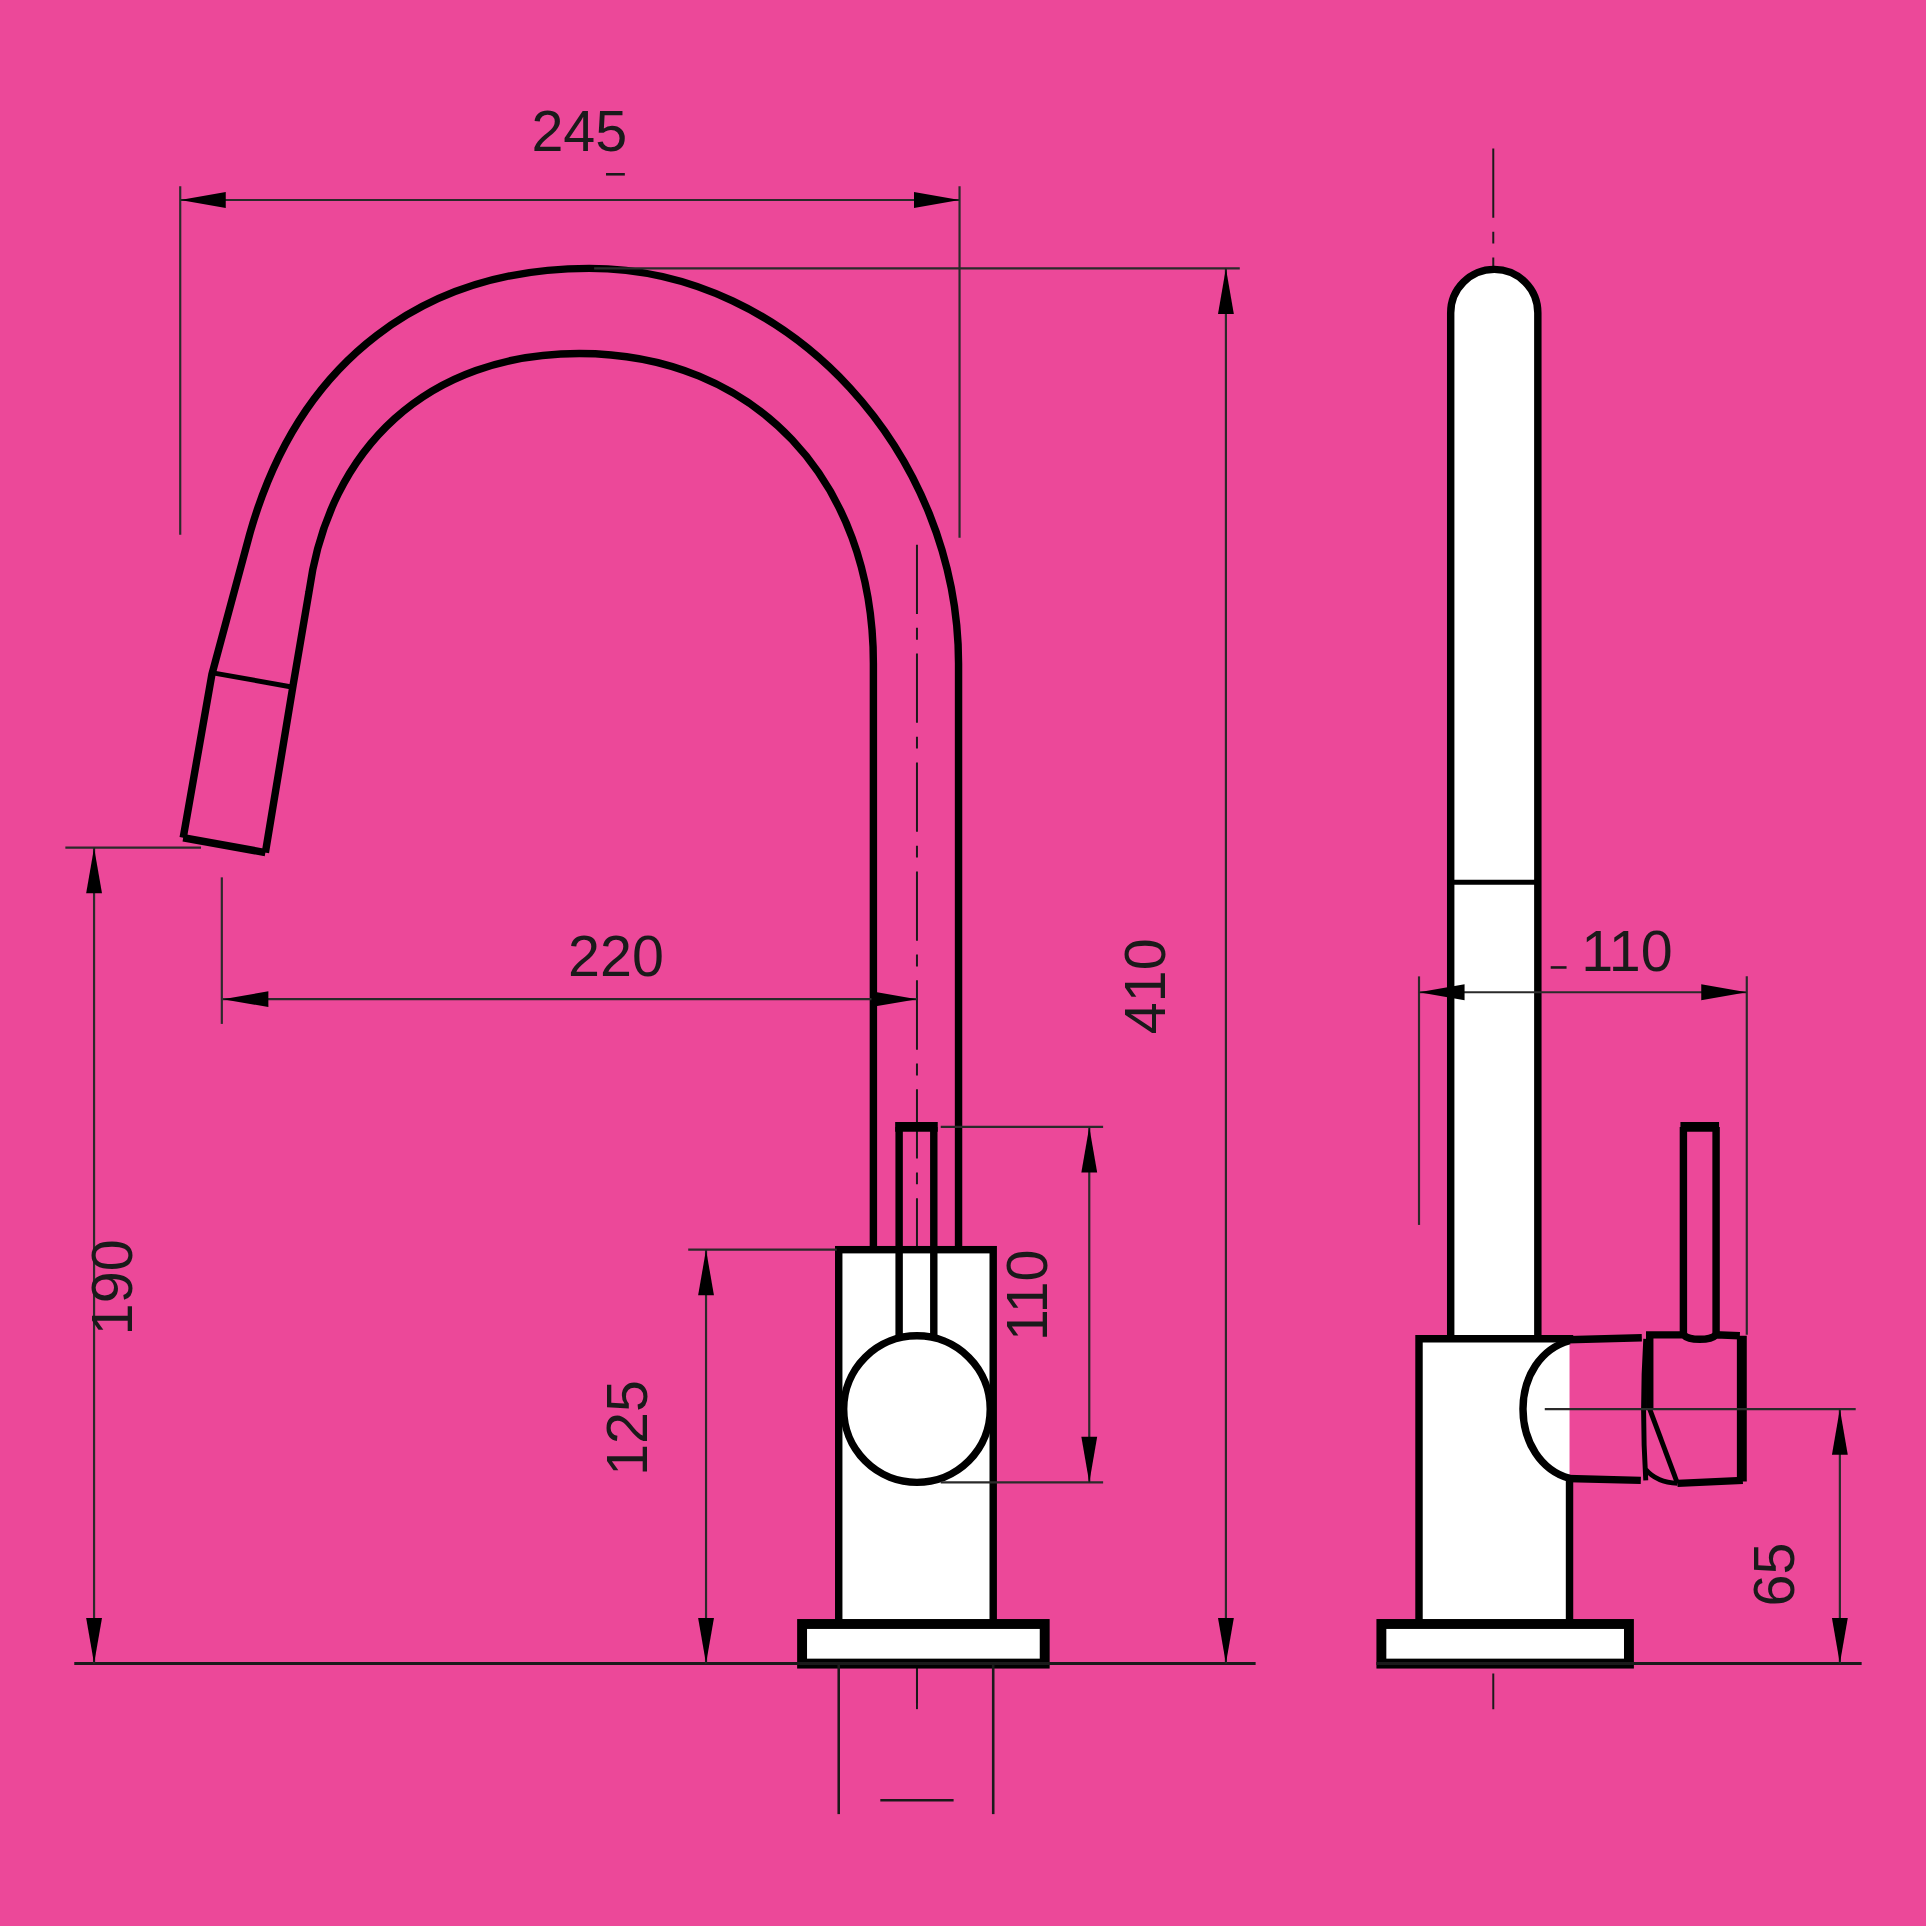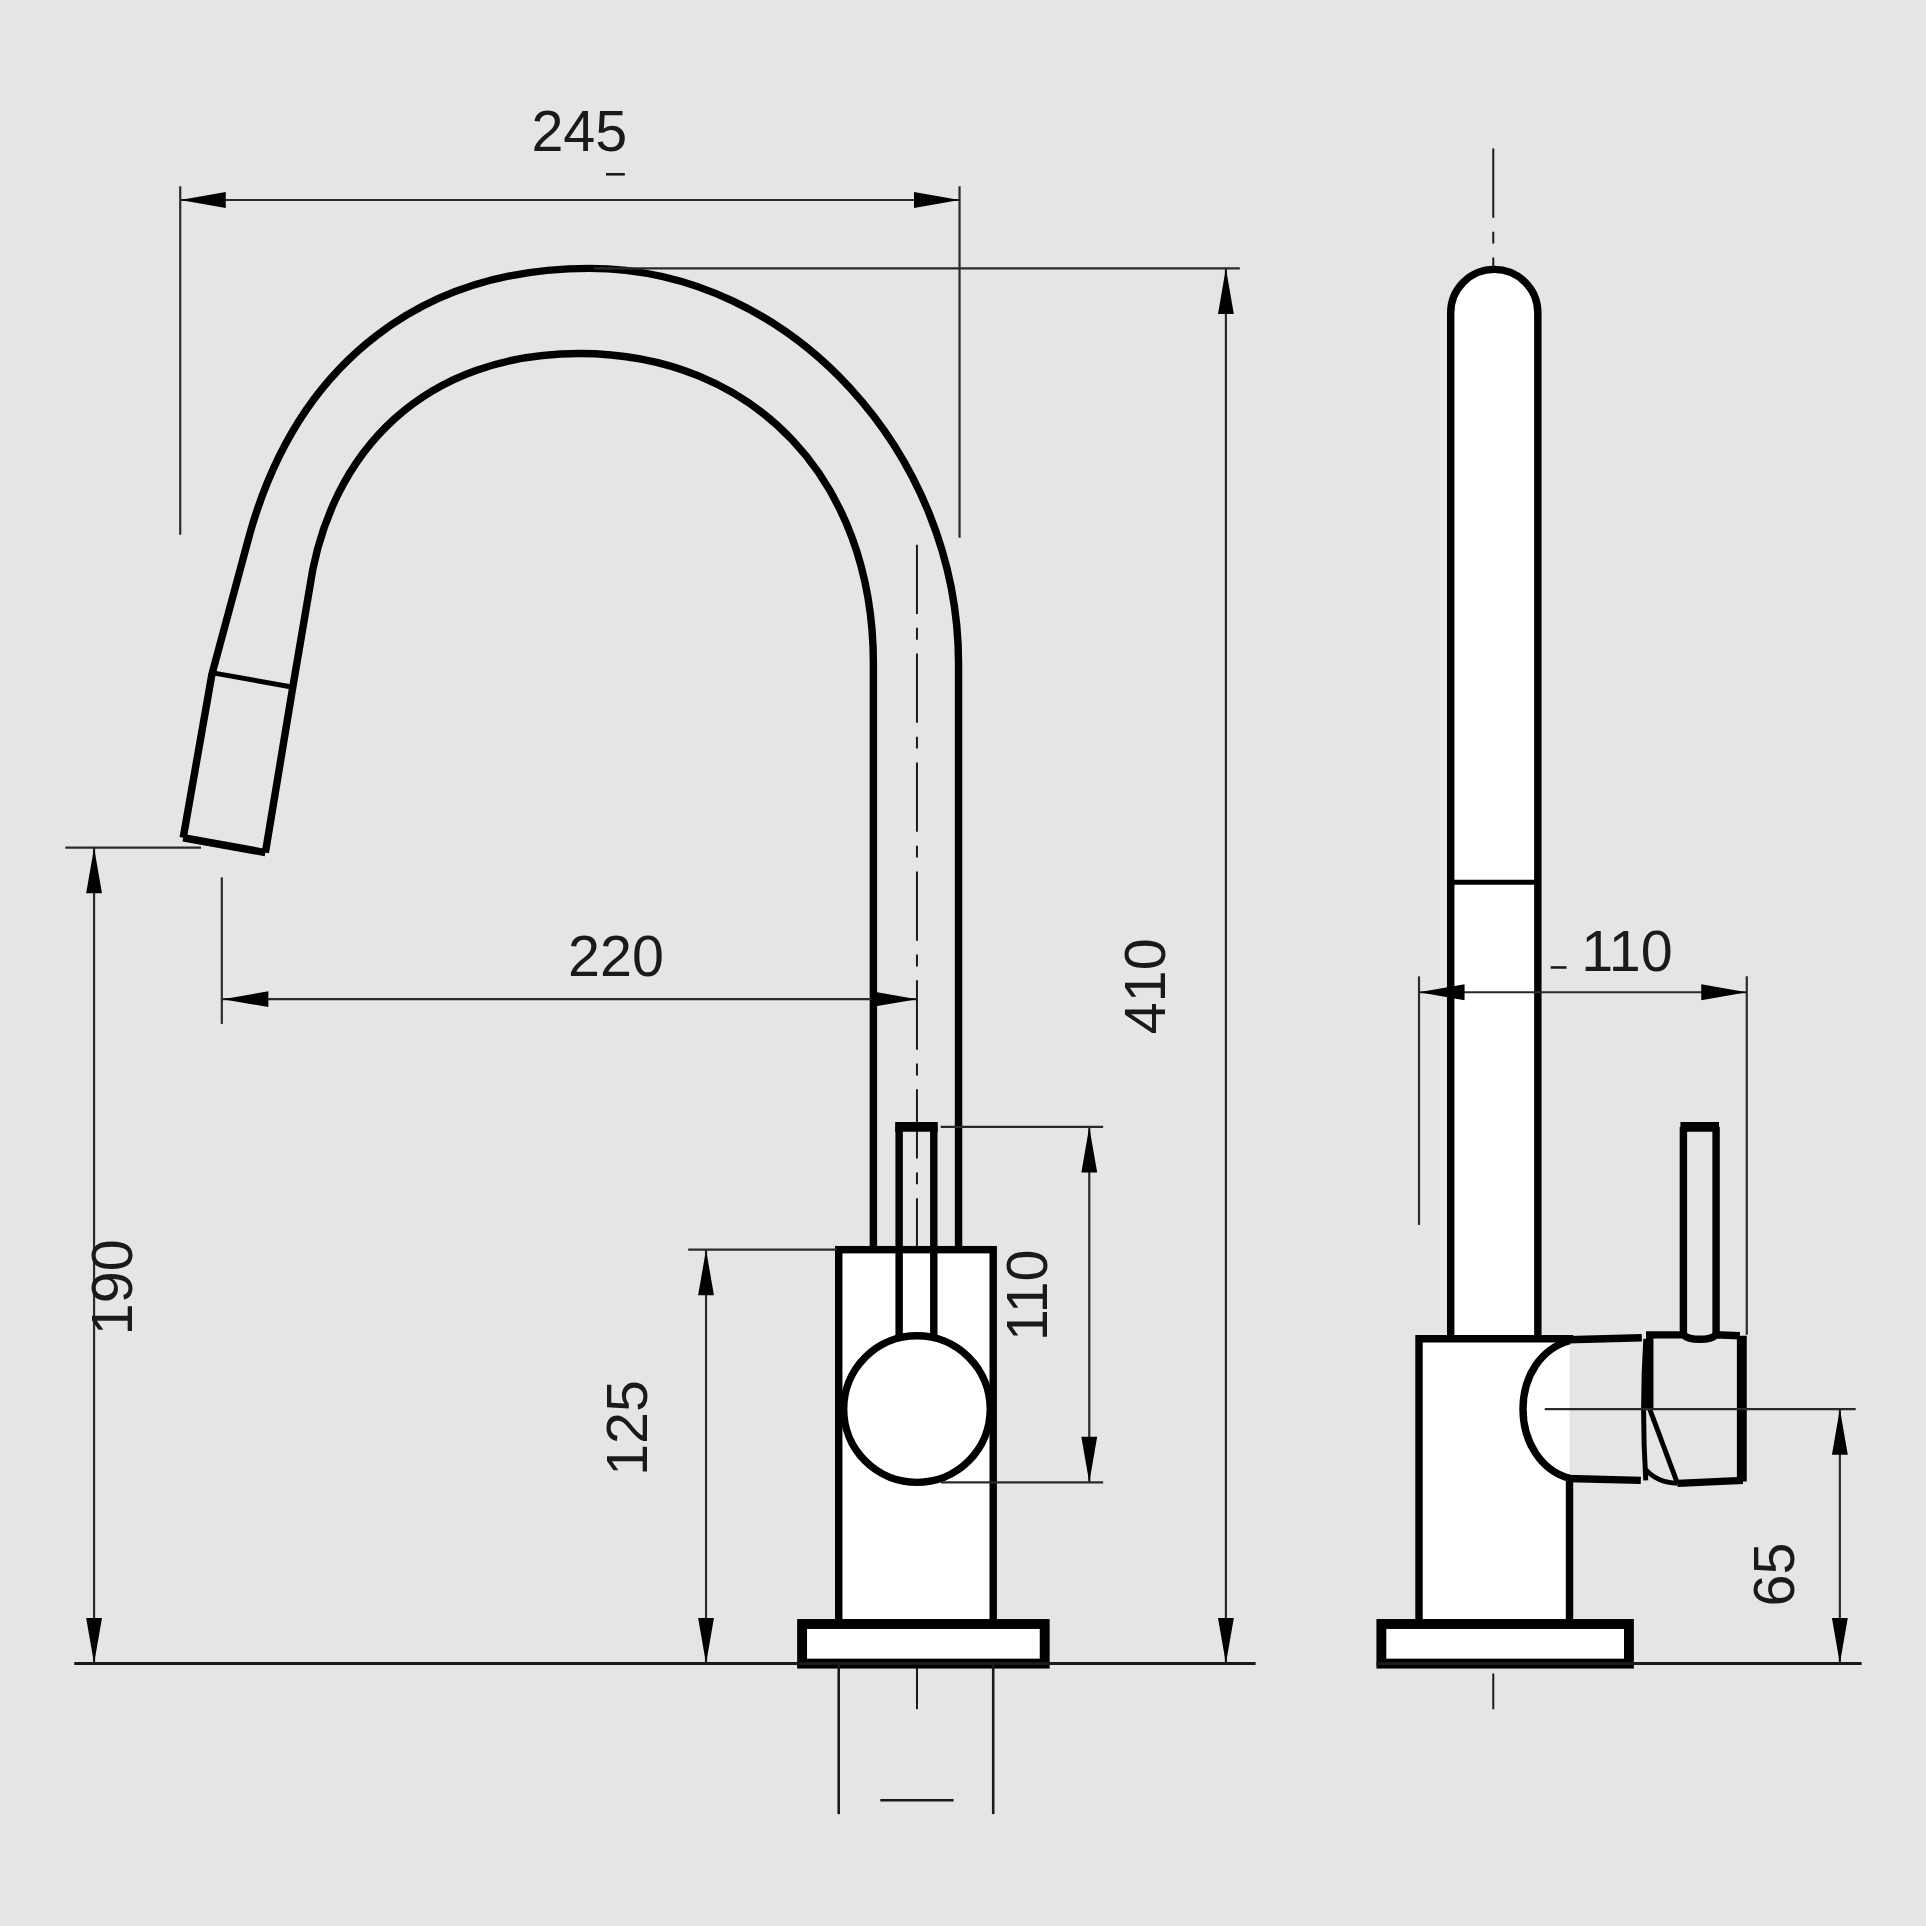--- a/index.html
+++ b/index.html
@@ -1,16 +1,16 @@
 <!DOCTYPE html>
 <html><head>
 <meta charset="utf-8">
 <style>
   html,body{margin:0;padding:0;background:#ffffff;}
-  #canvas{width:1927px;height:1927px;position:relative;background:#e5e5e5;overflow:hidden;}
+  #canvas{width:1927px;height:1927px;position:relative;background:#ec4899;overflow:hidden;}
   svg{display:block;}
   text{font-family:"Liberation Sans","DejaVu Sans",sans-serif;fill:#1a1a1a;}
   .dimtext{font-size:58px;}
   .obj{stroke:#000;stroke-width:7.5;fill:none;stroke-linecap:butt;}
   .obj-heavy{stroke:#000;stroke-width:10;fill:none;stroke-linecap:butt;}
   .seam{stroke:#000;stroke-width:5;fill:none;}
   .thin{stroke:#2a2a2a;stroke-width:2.2;fill:none;}
   .ground{stroke:#1a1a1a;stroke-width:3;fill:none;}
   .shank{stroke:#1a1a1a;stroke-width:2.6;fill:none;}
   .center{stroke:#1a1a1a;stroke-width:2;fill:none;stroke-dasharray:70 14 12 14;}

